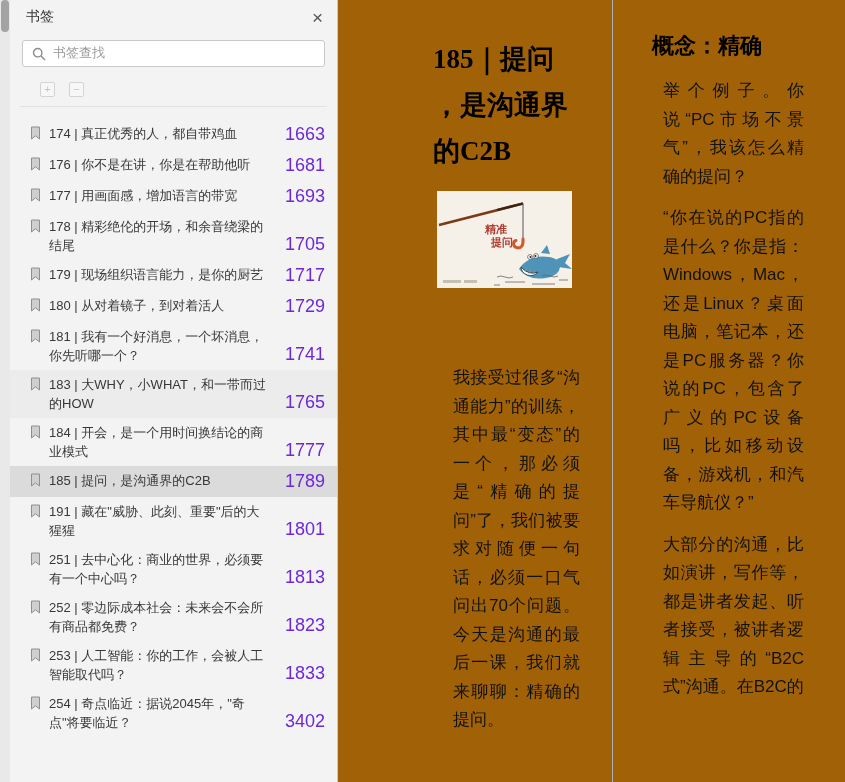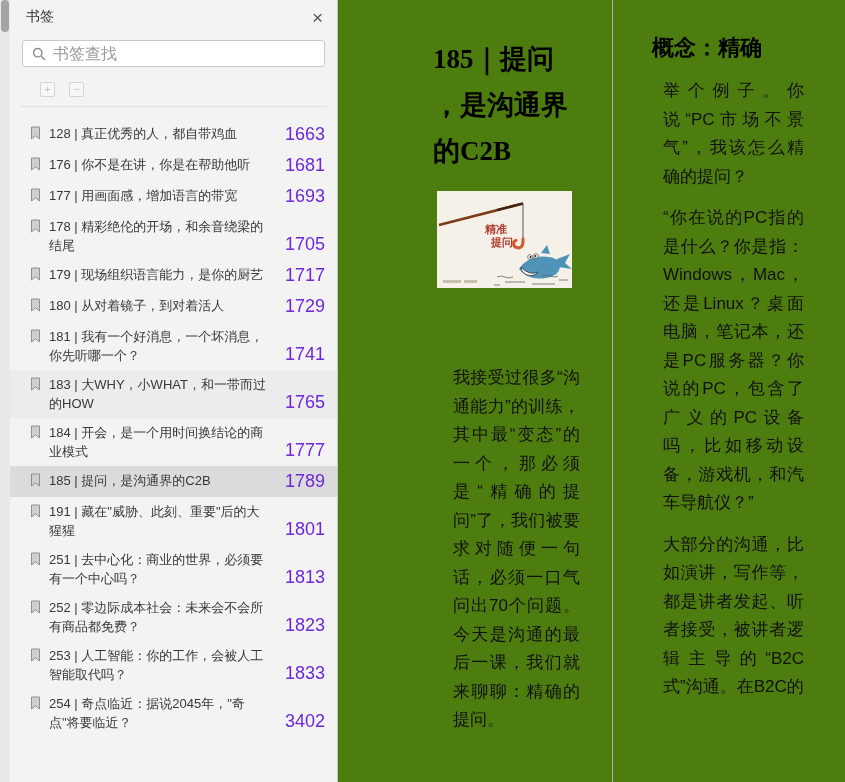--- a/index.html
+++ b/index.html
@@ -15,52 +15,52 @@
   
   .sidebar { width:328px; flex:none; background:#f3f3f3;
              border-right:1px solid #c9c9c9; display:flex; flex-direction:column; }
   .sb-header { height:32px; display:flex; align-items:center; padding:2px 14px 0 16px; }
   .sb-title { font-size:14px; color:#333; }
   .sb-close { margin-left:auto; font-size:19px; color:#555; cursor:pointer; line-height:1; }
   .sb-search { margin:8px 12px 0 12px; background:#fff; border:1px solid #c9c9c9;
                border-radius:3px; height:27px; display:flex; align-items:center;
                padding:0 9px; gap:7px; }
   .sb-search svg { flex:none; }
-  .sb-search input { border:none; outline:none; background:none; font-size:16px;
-                     color:#3b82f6; width:100%; font-family:Liberation Serif, serif; }
+  .sb-search input { border:none; outline:none; background:none; font-size:13px;
+                     color:#3b82f6; width:100%; font-family:Liberation Mono, monospace; }
   .sb-search input::placeholder { color:#9a9a9a; }
   .sb-tools { display:flex; gap:14px; margin:15px 0 9px 30px; }
   .tool-btn { width:15px; height:15px; border:1px solid #d4d4d4; color:#c6c6c6;
               font-size:11px; line-height:12px; text-align:center; border-radius:2px;
               background:#f7f7f7; }
   .sb-divider { height:1px; background:#e2e2e2; margin:0 10px; }
   .sb-list { flex:1; overflow:hidden; padding-top:12px; }
 
   .bm-row { display:flex; align-items:flex-start; padding:5px 12px 5px 20px; }
   .bm-icon { flex:none; margin:2px 8px 0 0; }
   .bm-label { flex:none; width:218px; font-size:13px; line-height:19px; color:#383838; }
   .bm-page { margin-left:auto; align-self:flex-end; font-size:18px; color:#6d28d9; }
   .state-highlight { background:#ececec;justify-content:flex-end; }
   .state-selected  { background:#dbdbdb; }
 
   
-  .main { flex:1; display:flex; background:#4d7c0f; }
+  .main { flex:1; display:flex; background:#a16207; }
   .col1 { width:274px; flex:none; }
   .vdivider { width:1px; flex:none; background:#adadad; }
   .col2 { flex:1; }
 
   .article-title { font-family:"Liberation Serif","DejaVu Serif",serif; font-weight:bold;
                    font-size:27px; line-height:46px; color:#000;
                    margin:36px 0 0 95px; width:178px; }
   .figure { margin:17px 0 0 99px; width:135px; height:97px; display:block; }
   .article-body { font-family:"Liberation Sans","DejaVu Sans",sans-serif;
                   font-size:17px; line-height:28.5px; color:#111;
                   margin:76px 0 0 115px; width:127px; text-align:justify; }
 
-  .section-heading { font-family:Liberation Sans, sans-serif; font-weight:bold;
+  .section-heading { font-family:Liberation Mono, monospace; font-weight:bold;
                      font-size:22px; line-height:32px; color:#000;
                      margin:32px 0 0 39px; width:160px; }
   .section-paras { margin:2px 0 0 50px; width:141px; }
   .section-paras p { font-family:Liberation Sans, sans-serif;
                      font-size:17px; line-height:28.5px; color:#111;
                      margin-top:13px; text-align:justify; }
 </style>
 </head>
 <body>
 
@@ -89,21 +89,21 @@
       <div class="tool-btn">−</div>
     </div>
     <div class="sb-divider"></div>
 
     <div class="sb-list">
 
         <div class="bm-row state-normal">
           <svg class="bm-icon" width="11" height="14" viewBox="0 0 11 14">
             <path d="M1.5 1 h8 v12 l-4 -3.2 -4 3.2 z" fill="#cfcfcf" stroke="#8f8f8f" stroke-width="1"></path>
           </svg>
-          <span class="bm-label">128 | 真正优秀的人，都自带鸡血</span>
+          <span class="bm-label">174 | 真正优秀的人，都自带鸡血</span>
           <span class="bm-page">1663</span>
         </div>
 
 
         <div class="bm-row state-normal">
           <svg class="bm-icon" width="11" height="14" viewBox="0 0 11 14">
             <path d="M1.5 1 h8 v12 l-4 -3.2 -4 3.2 z" fill="#cfcfcf" stroke="#8f8f8f" stroke-width="1"></path>
           </svg>
           <span class="bm-label">176 | 你不是在讲，你是在帮助他听</span>
           <span class="bm-page">1681</span>

